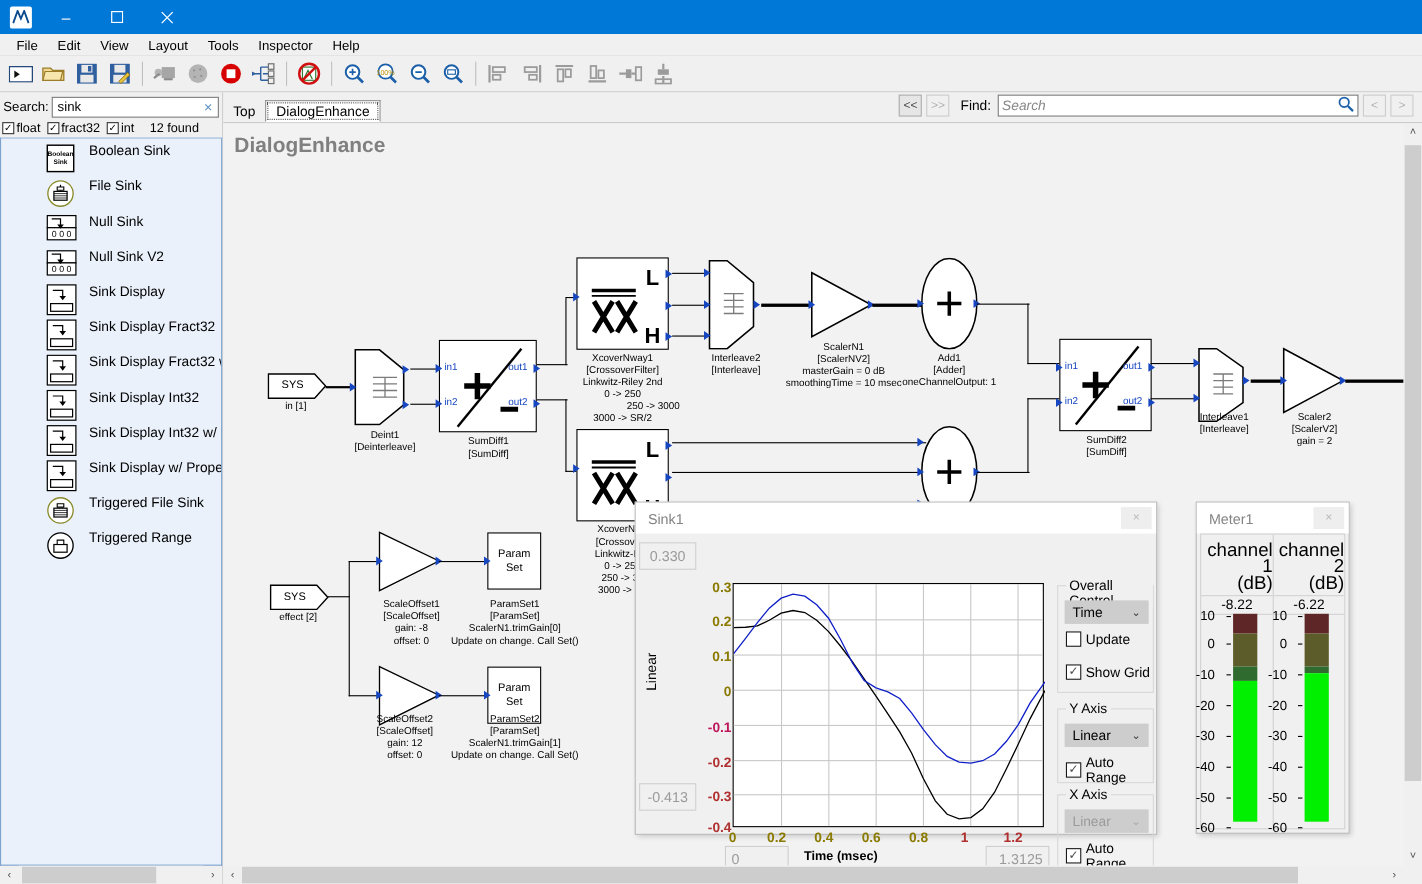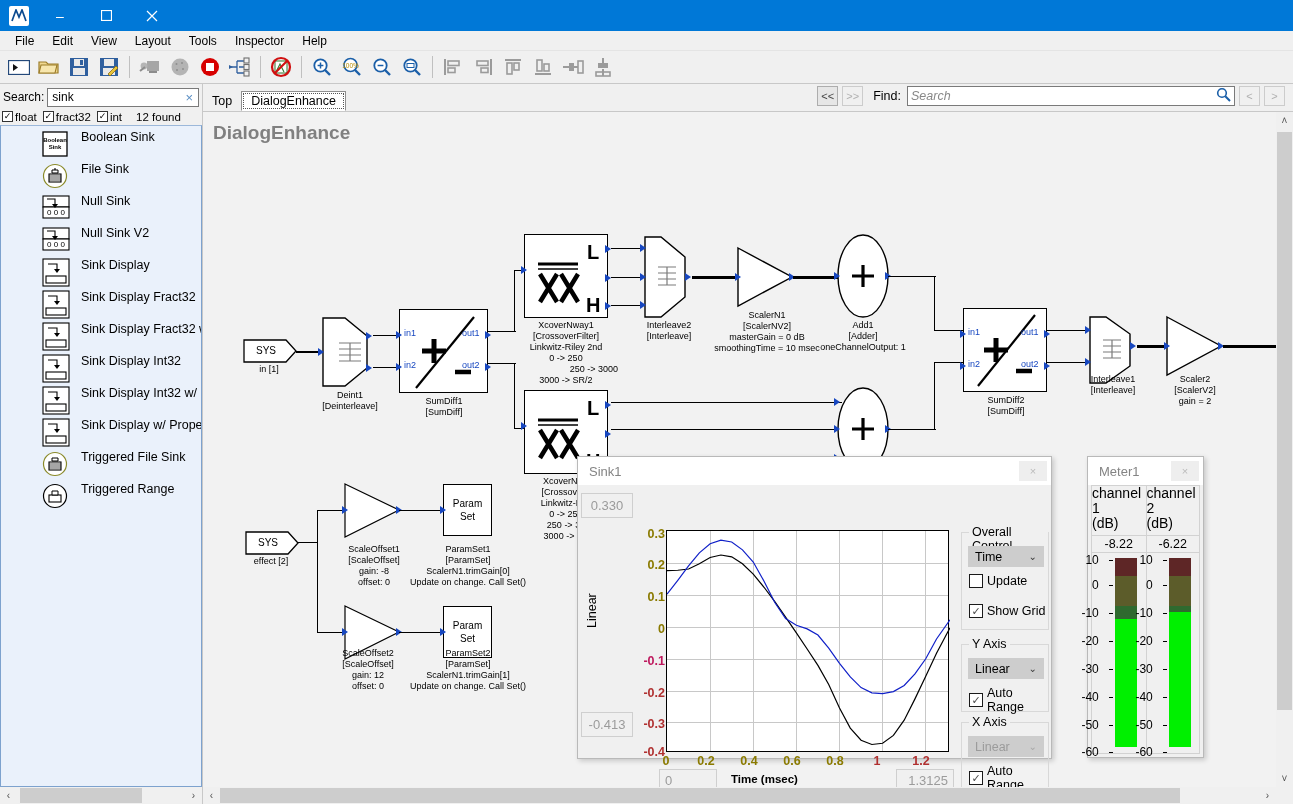--- a/index.html
+++ b/index.html
@@ -152,21 +152,21 @@
   .cbrow { position:absolute; display:flex; align-items:center; gap:4px; font-size:12.5px; }
   .cbx2 { width:14px; height:14px; border:1.3px solid #1a1a1a; background:#fff;
           display:flex; align-items:center; justify-content:center; font-size:11px; flex:0 0 auto; }
   .cbx2.checked::after { content:"✓"; color:#4a4a4a; font-size:11px; line-height:1; }
 
   
   #meter-body { position:absolute; left:3px; top:0; right:3px; bottom:3px;
                 border:1px solid #d2d2d2; background:#f0f0f0; display:flex; }
   .mcol { flex:1 1 50%; position:relative; }
   .mcol + .mcol { border-left:1px solid #d2d2d2; }
-  .mhead { text-align:left; font-size:14px; line-height:15px; }
+  .mhead { text-align:right; font-size:17px; line-height:15px; padding-top:6px; }
   .mval { text-align:center; font-size:12.5px; border-top:1px solid #d2d2d2;
           border-bottom:1px solid #d2d2d2; margin-top:4px; padding:1px 0; }
   .mgauge { position:absolute; left:0; right:0; top:72px; bottom:6px; }
   .mscale { position:absolute; right:50%; margin-right:20px; width:34px; text-align:right; font-size:12px; }
   .mtickline { position:absolute; width:4px; height:1px; background:#000; }
   .mbar { position:absolute; width:22px; border:0; }
 </style>
 </head>
 <body>
 
@@ -915,21 +915,21 @@
                 <div class="cbrow" style="left:7px; top:41px;">
                   <span class="cbx2 checked"></span>
                   <span>Auto Range</span>
                 </div>
               </div>
 
             </div>
           </div>
         </div>
 
-        <div class="subwin" id="meterwin" style="left:884px; top:344px; width:117px; height:302px;">
+        <div class="subwin" id="meterwin" style="left:884px; top:344px; width:140px; height:302px;">
           <div class="subwin-title">
             <span>Meter1</span>
             <span class="subwin-close">×</span>
           </div>
           <div class="subwin-body">
             <div id="meter-body">
 
               <div class="mcol">
                 <div class="mhead">
                   <div>channel 1</div>

